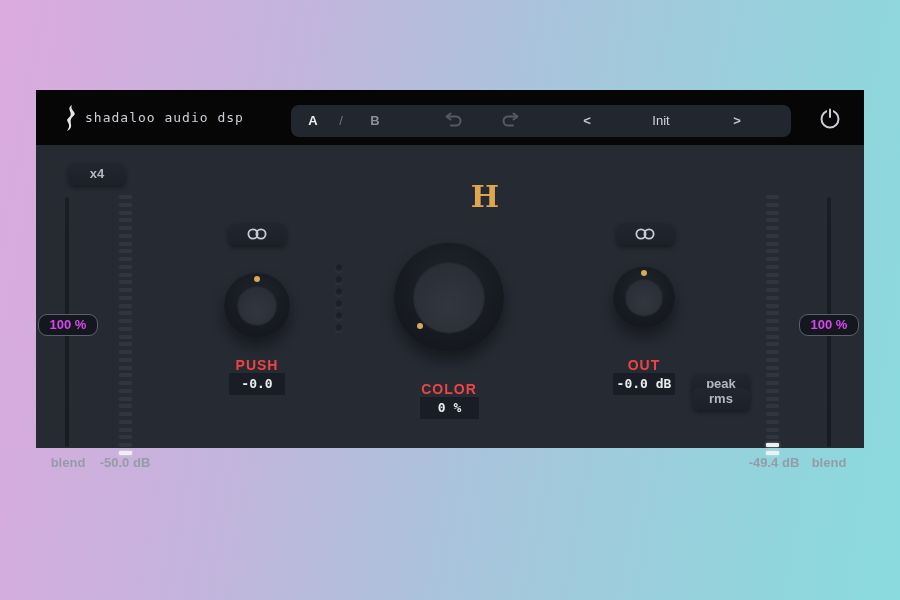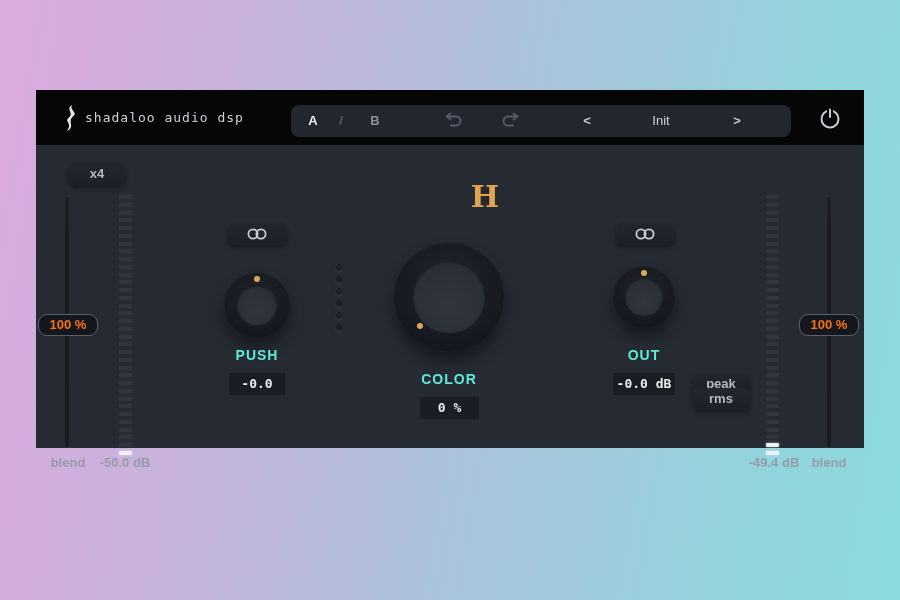--- a/index.html
+++ b/index.html
@@ -55,33 +55,33 @@
     position:absolute; width:4px; height:250px; top:107px; border-radius:2px;
     background:linear-gradient(#1a1d23, #181b21);
   }
   .meter { position:absolute; width:13px; height:260px; top:105px;
     display:flex; flex-direction:column; justify-content:space-between; }
   .seg { width:13px; height:4px; border-radius:1px; background:#303540; }
   .seg.bright { background:#eef0f3; box-shadow:0 0 3px rgba(255,255,255,.5); }
   .value-pill {
     position:absolute; width:60px; height:22px; line-height:19px; text-align:center;
     background:#14171d; border:1.5px solid #5a606b; border-radius:9px;
-    color:#f97316; font-size:13px; font-weight:bold; z-index:3;
+    color:#d946ef; font-size:13px; font-weight:bold; z-index:3;
   }
   .side-label { position:absolute; top:365px; font-size:13px; font-weight:bold; color:#959ca8; text-align:center; }
   
   .knob { position:absolute; border-radius:50%;
     background:radial-gradient(circle at 50% 38%, #20242c, #15181e 72%);
     box-shadow:0 9px 14px rgba(0,0,0,.4), inset 0 1px 1px rgba(255,255,255,.05); }
   .knob-inner { position:absolute; border-radius:50%; left:50%; top:50%; transform:translate(-50%,-50%);
     background:radial-gradient(circle at 50% 62%, #31363f, #282d36 80%);
     box-shadow:inset 0 1px 2px rgba(0,0,0,.45), 0 1px 1px rgba(255,255,255,.04); }
   .knob-dot { position:absolute; width:6px; height:6px; border-radius:50%; background:#dba758; }
   .knob-label { position:absolute; font-size:14px; font-weight:bold; letter-spacing:1px;
-    color:#5eead4; text-align:center; }
+    color:#ef4444; text-align:center;margin-top:10px; }
   .value-box {
     position:absolute; height:22px; line-height:22px; text-align:center;
     background:#191d25; border-radius:0; color:#e9ebee;
     font-family:"DejaVu Sans Mono", monospace; font-size:13px; font-weight:bold;
   }
   
   .h-logo { position:absolute; left:427px; top:92px; width:44px; height:30px;
     text-align:center; font-family:"DejaVu Serif", serif; font-size:30px; font-weight:bold;
     color:#dfa64f; line-height:30px; }
   .dots-col { position:absolute; left:299px; top:174px; width:8px; }

